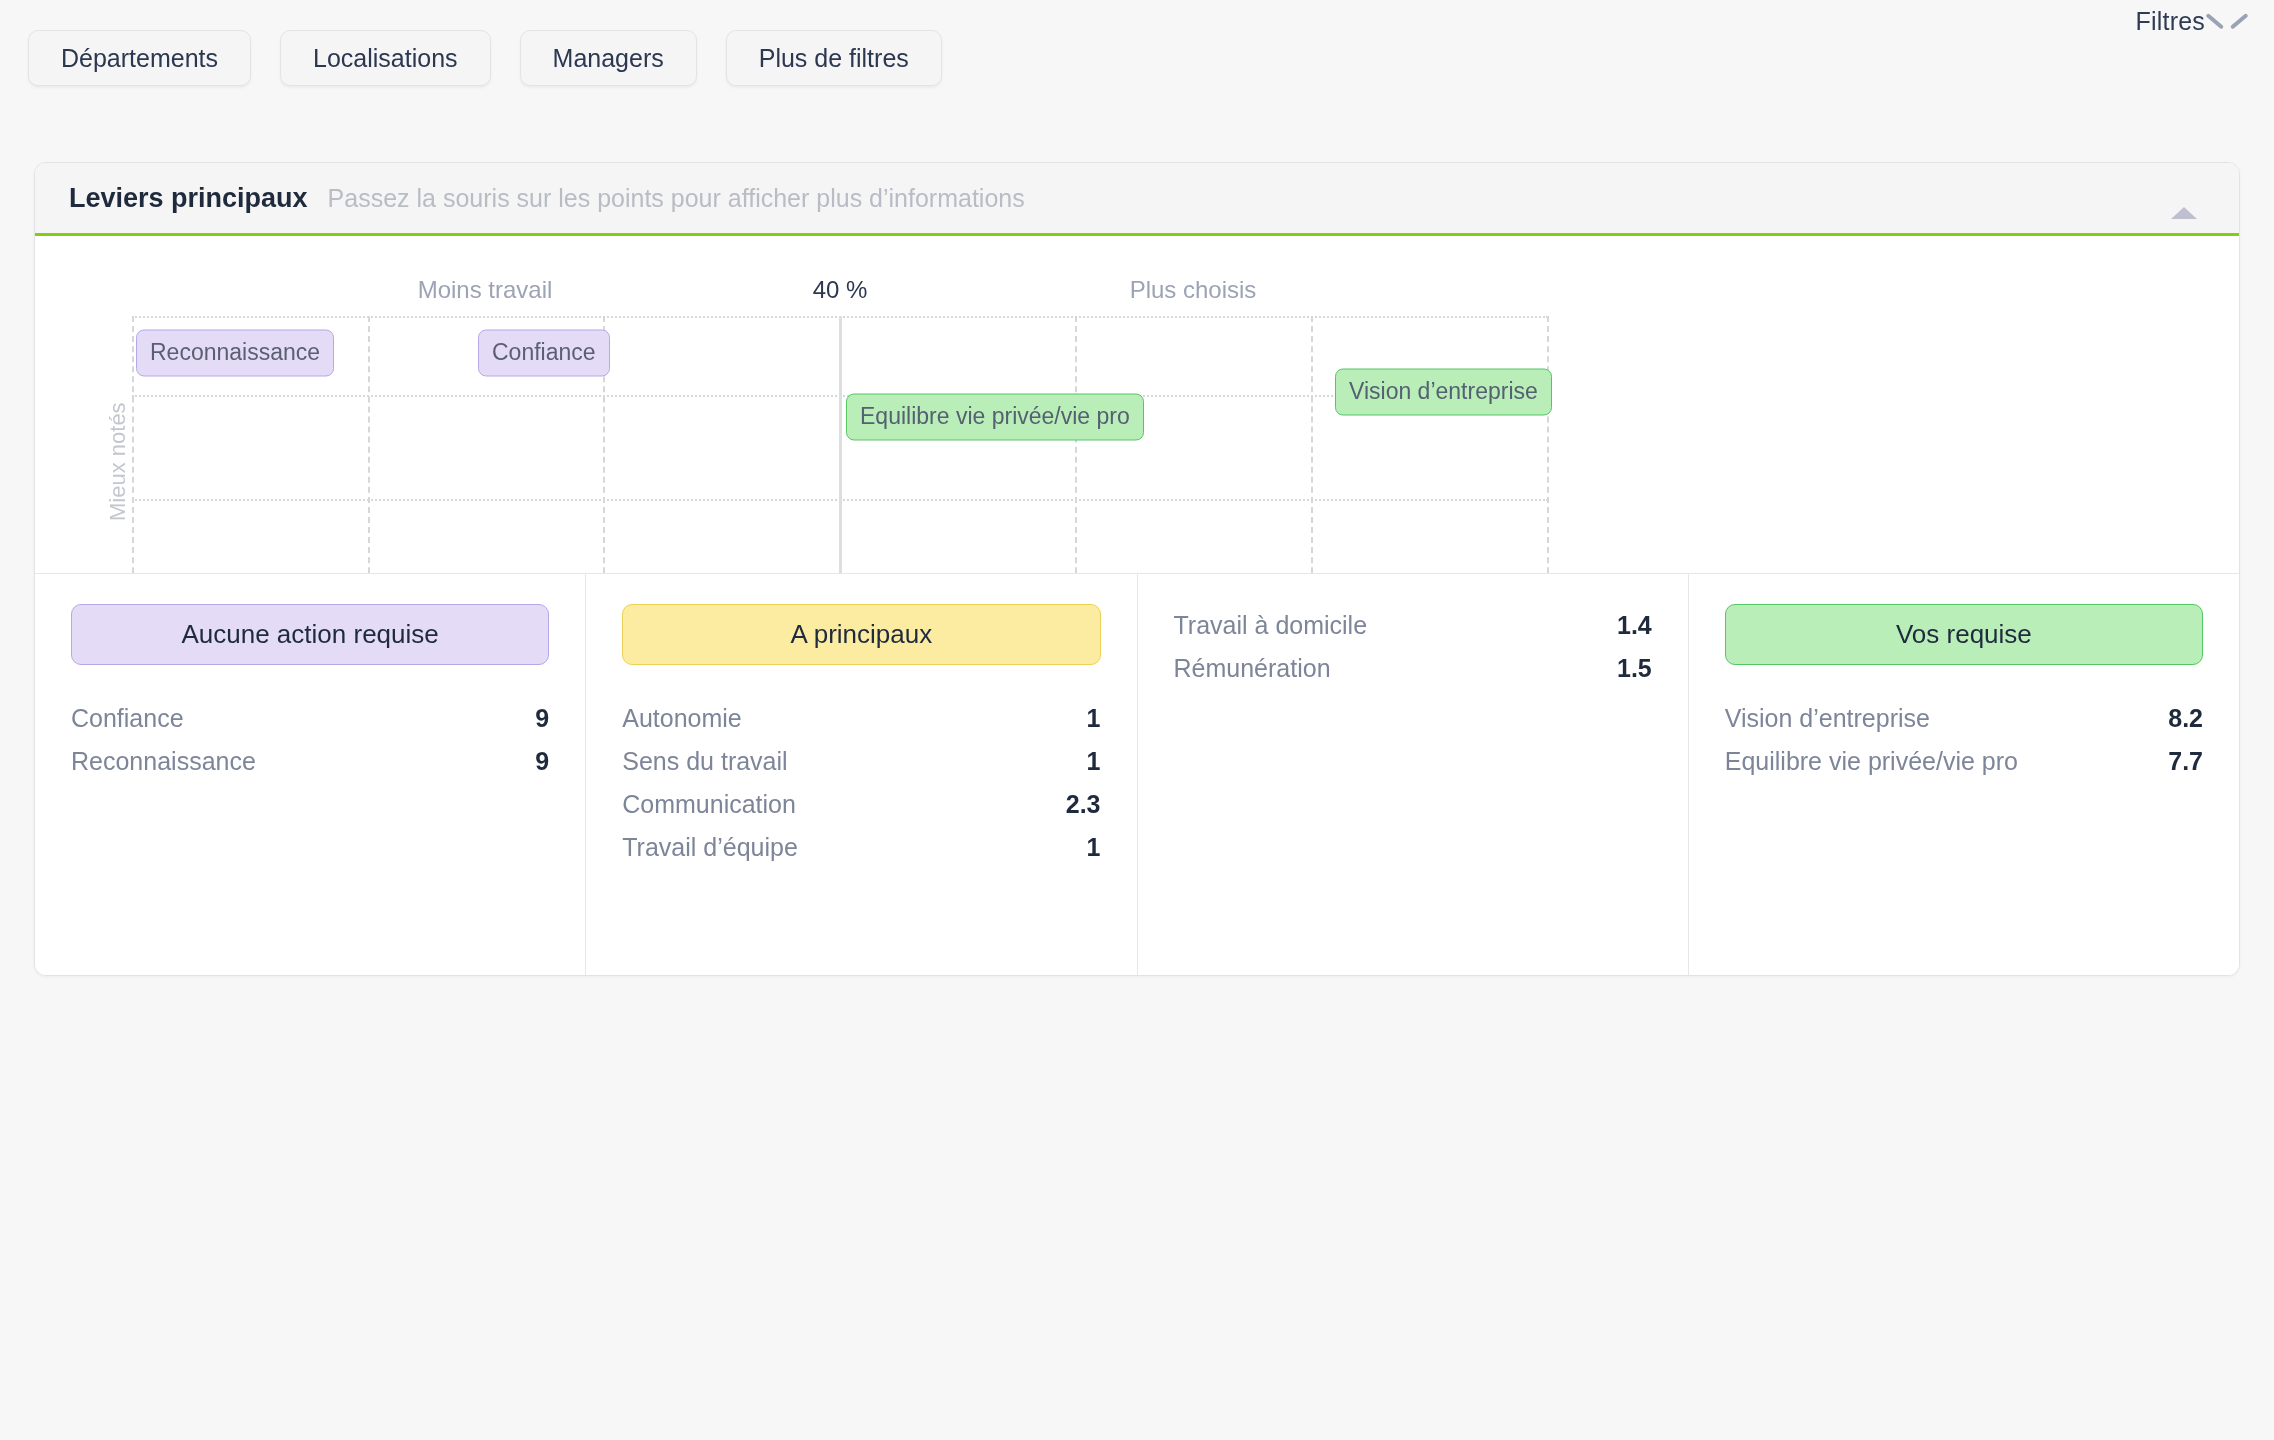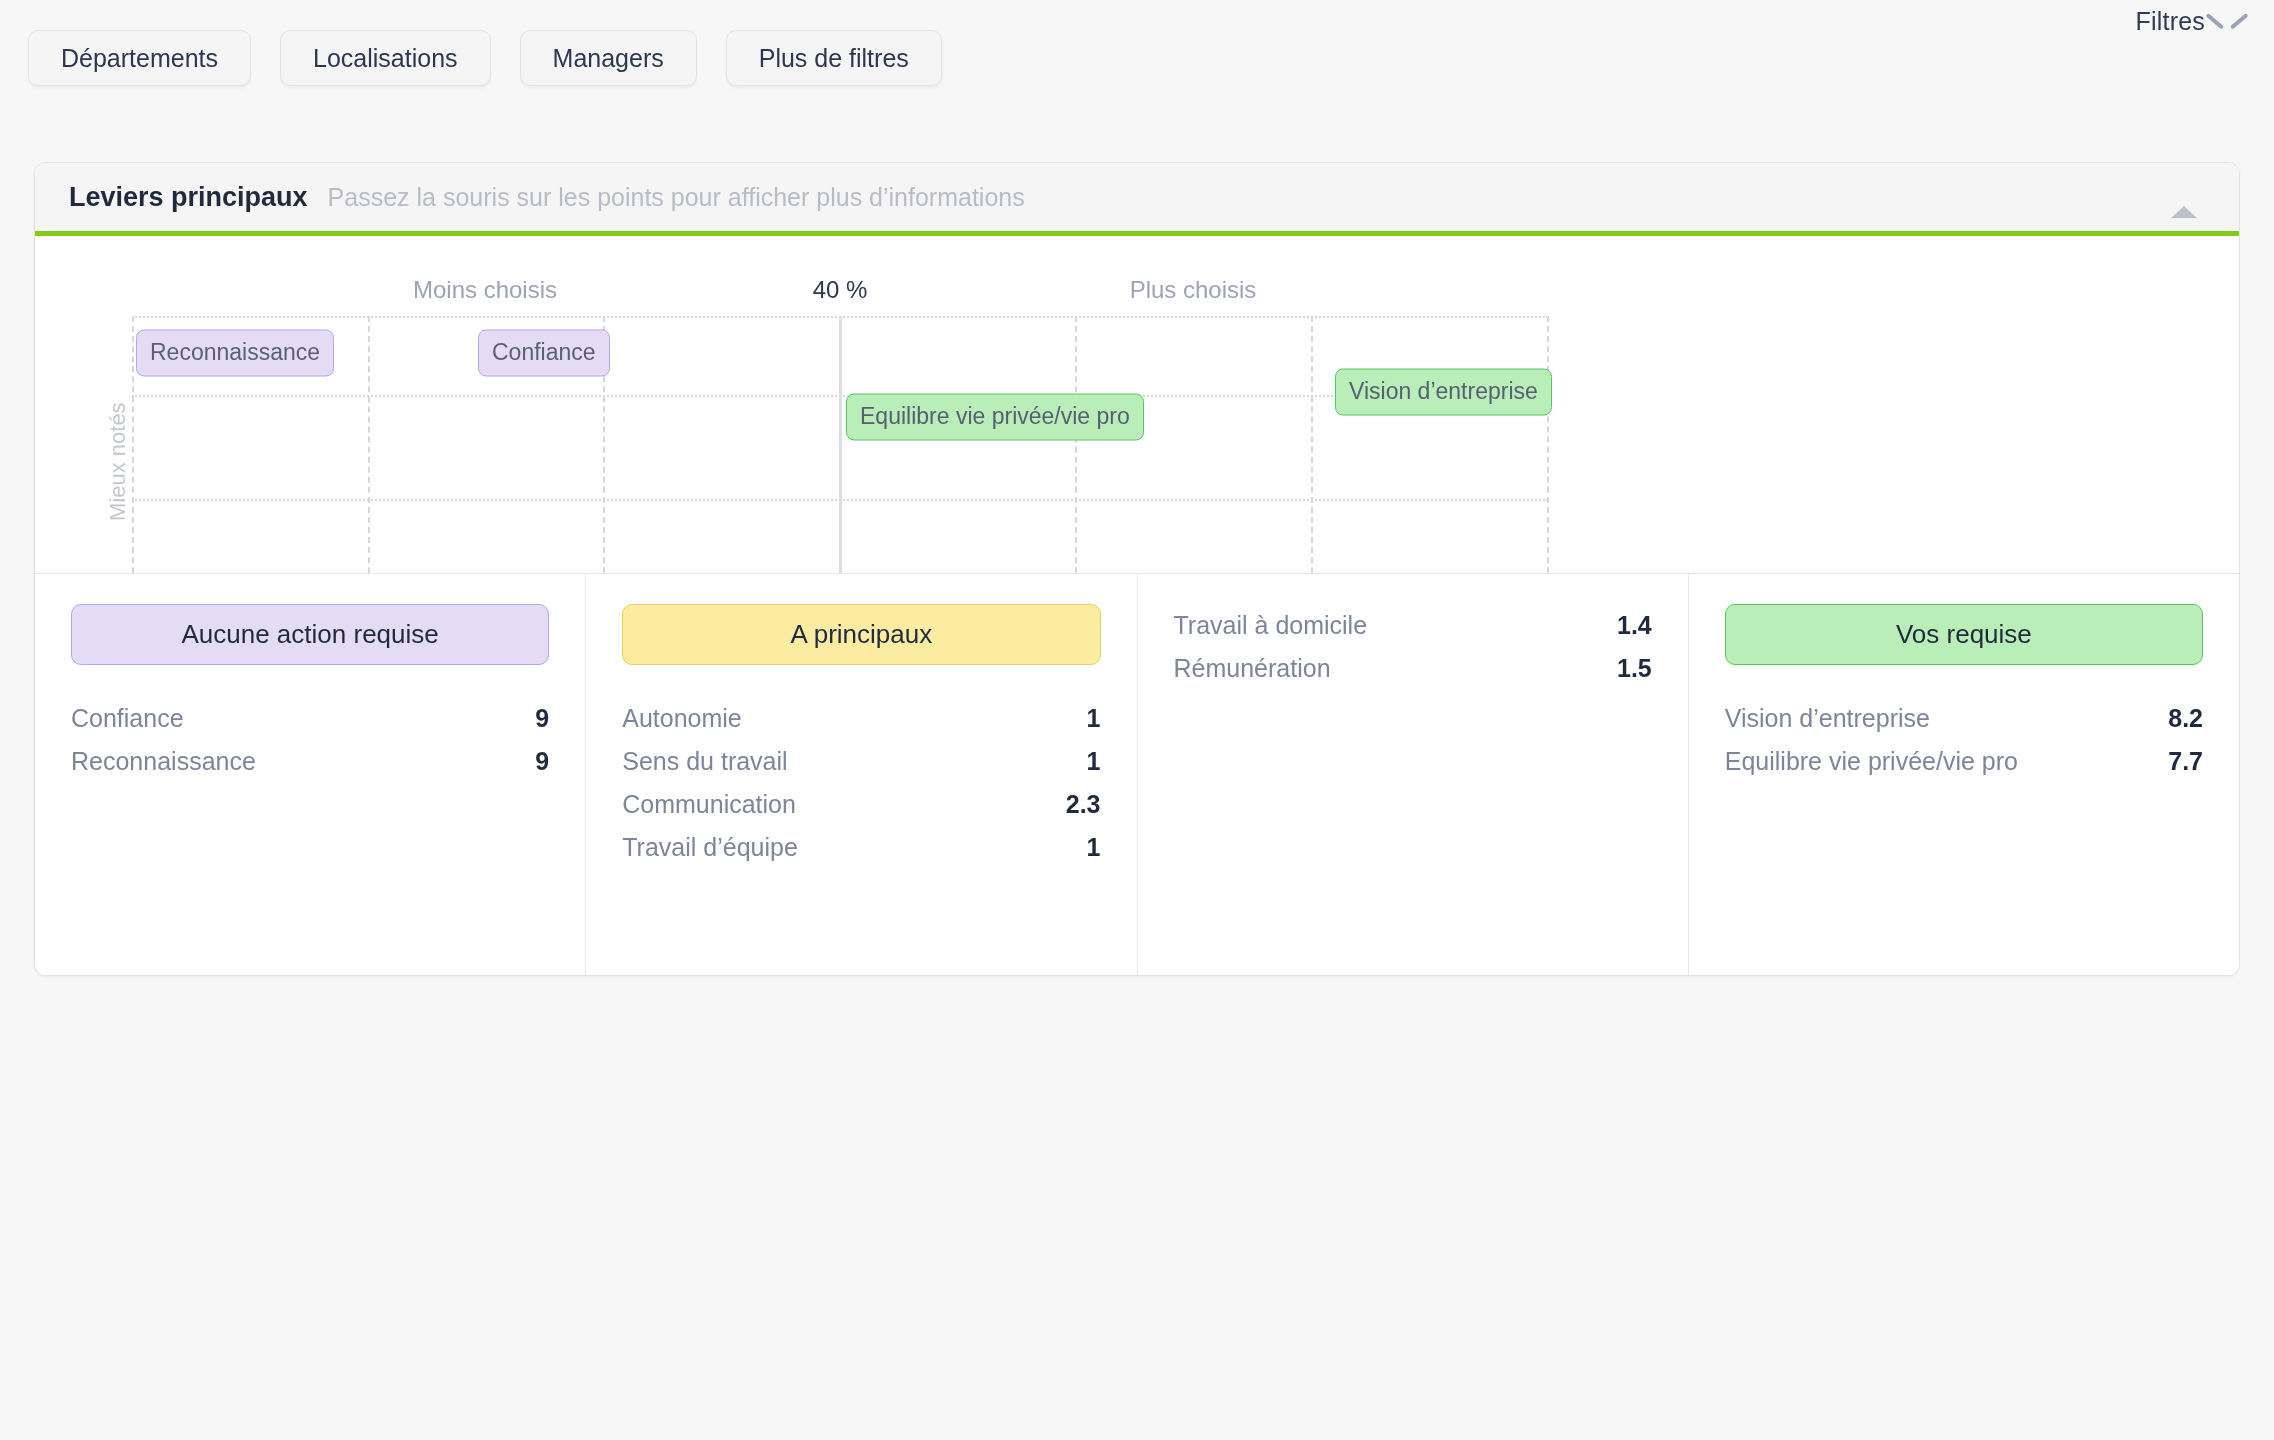--- a/index.html
+++ b/index.html
@@ -74,21 +74,21 @@
     width: 2206px; height: 814px;
     background: #ffffff;
     border: 1px solid #e2e3e6;
     border-radius: 12px;
     box-shadow: 0 1px 3px rgba(0,0,0,.05);
     overflow: hidden;
   }
   .card-header {
     height: 73px;
     background: #f5f5f6;
-    border-bottom: 5px solid #84cc16;
+    border-bottom: 3px solid #84cc16;
     display: flex;
     align-items: center;
     padding: 0 30px 0 34px;
     position: relative;
   }
   .card-title {
     font-size: 27px;
     font-weight: bold;
     color: #1f2a3d;
     margin-right: 20px;
@@ -271,21 +271,21 @@
     <span class="card-title">Leviers principaux</span>
     <span class="card-subtitle">Passez la souris sur les points pour afficher plus d’informations</span>
     <span class="collapse-btn">
       <span class="caret-up"></span>
     </span>
   </div>
 
   <div class="chart-area">
 
     <div class="axis-top">
-      <span class="ax-less">Moins choisis</span>
+      <span class="ax-less">Moins travail</span>
       <span class="ax-mid">40 %</span>
       <span class="ax-more">Plus choisis</span>
     </div>
 
     <div class="axis-left">
       <span class="vlabel v-top">Mieux notés</span>
       <span class="vlabel v-bot">
         <span>Moins bien notés</span>
         <b>5.0 / 10</b>
       </span>

